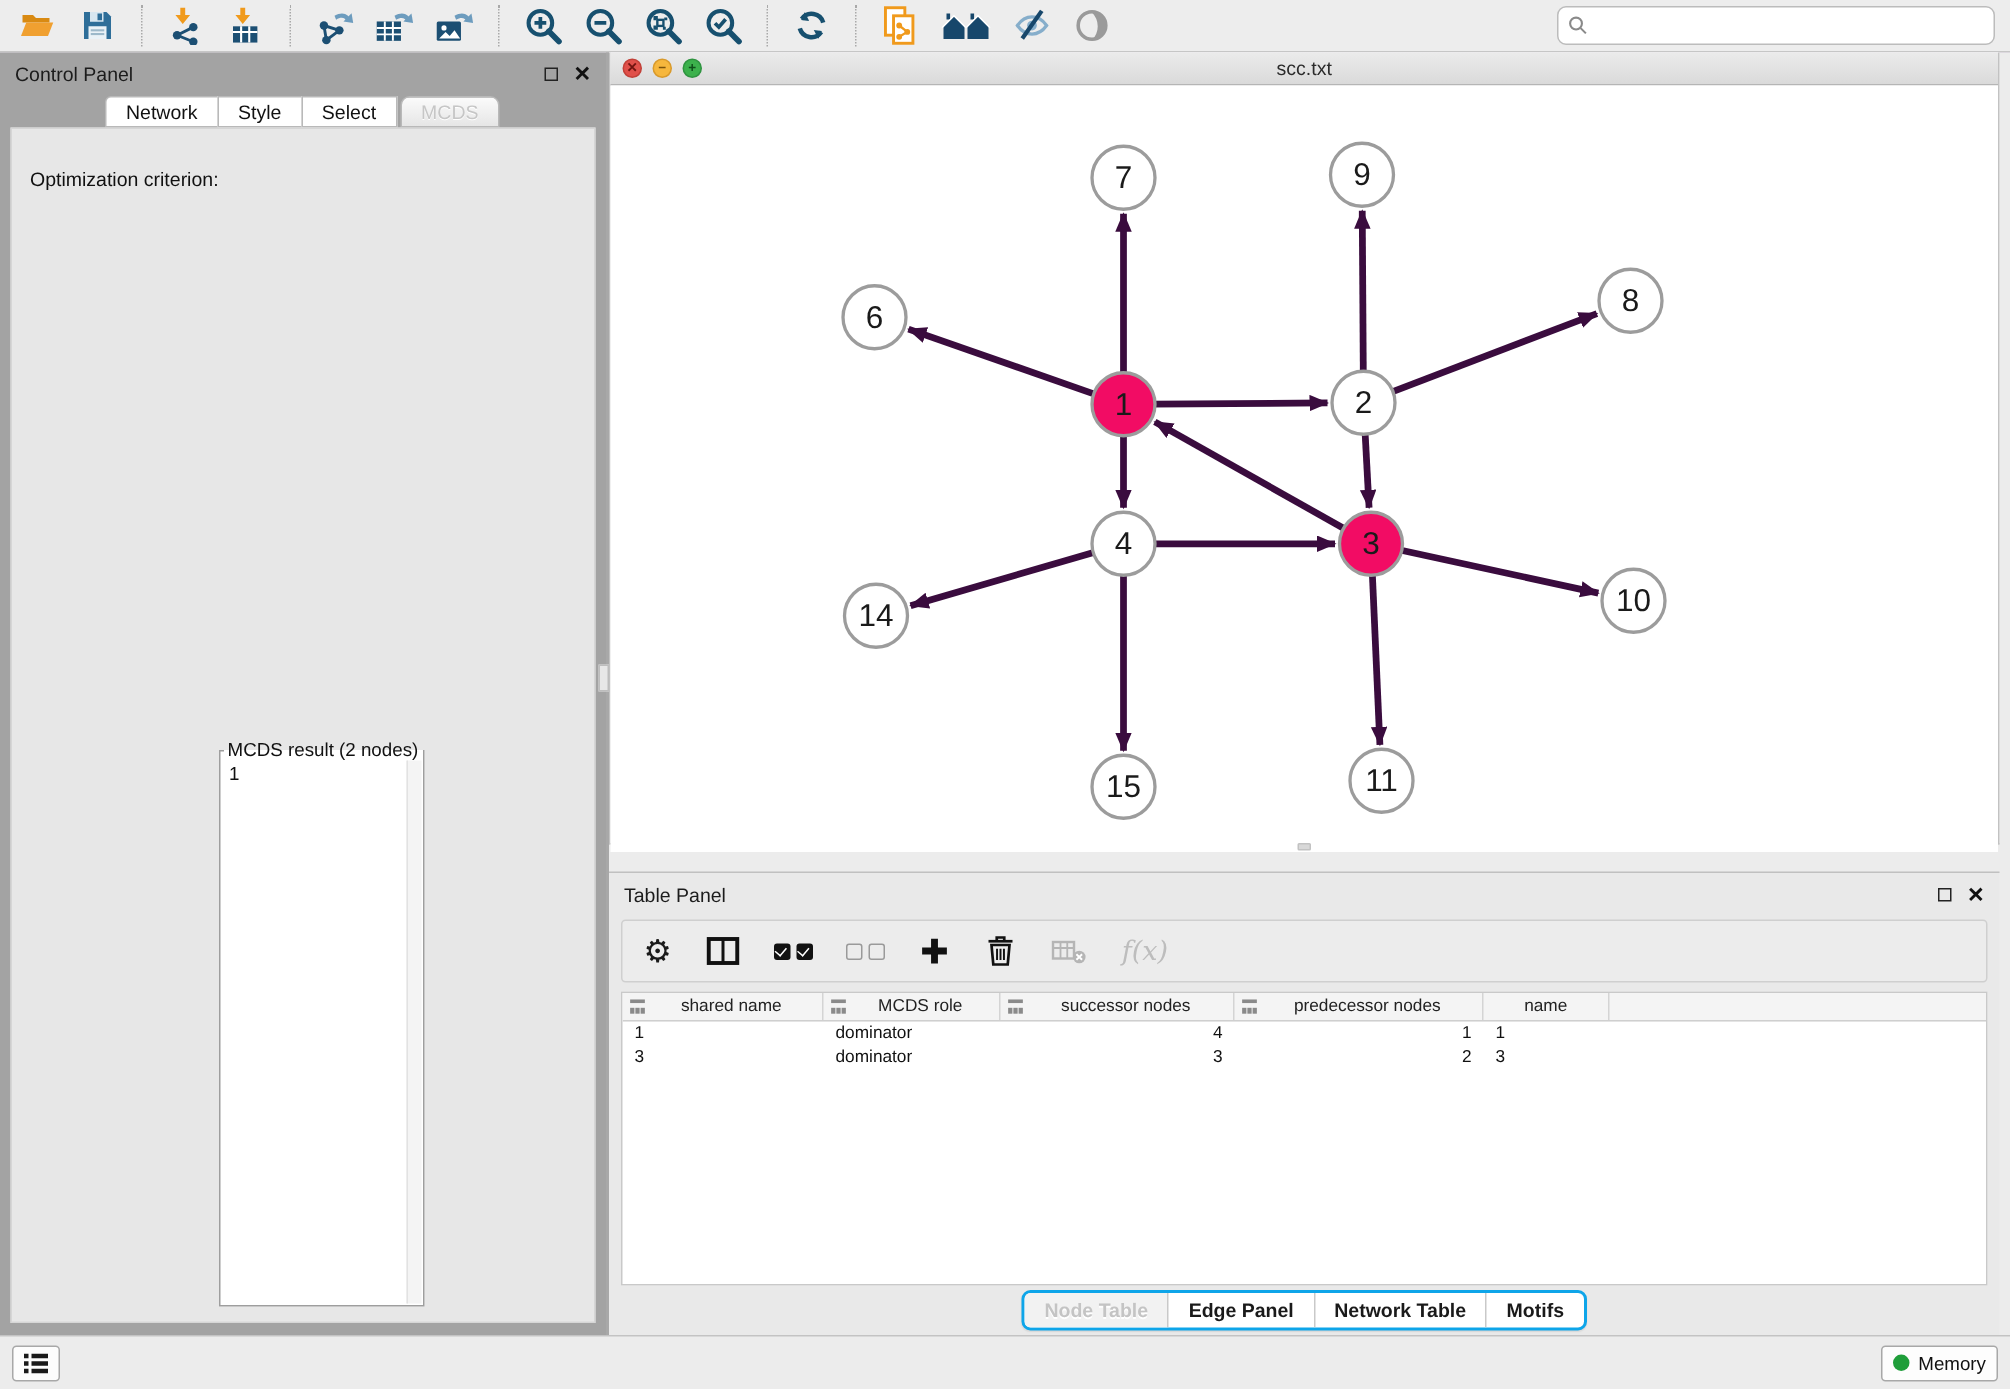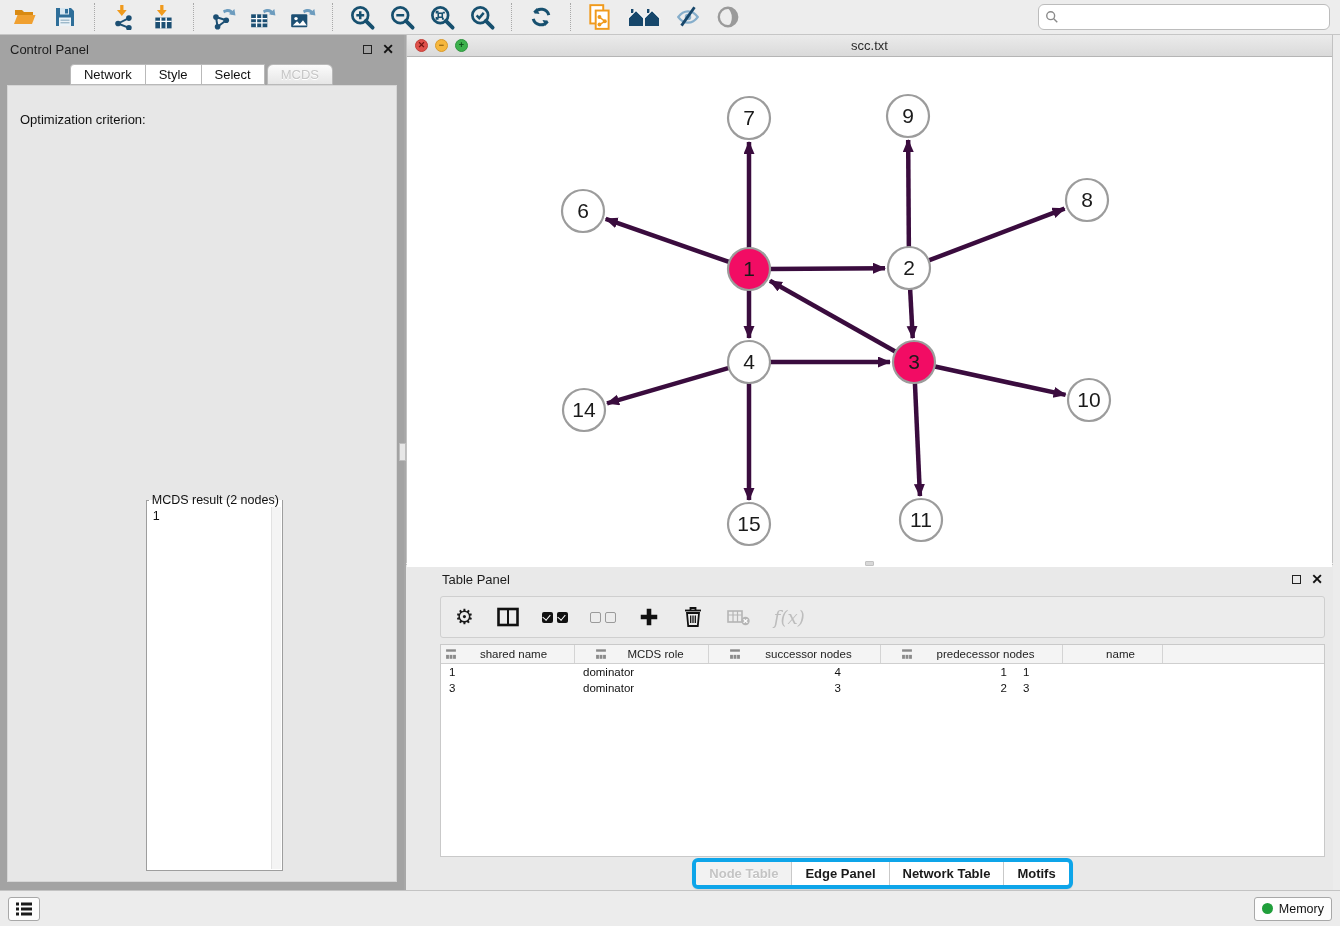--- a/index.html
+++ b/index.html
@@ -72,44 +72,44 @@
             display:flex; align-items:center; justify-content:center; line-height:1; }
   .nlight.red { background:#e0504a; border:1px solid #c24038; color:#701410; }
   .nlight.yellow { background:#f6b73d; border:1px solid #d99a2b; color:#7c540c; }
   .nlight.green { background:#3cb14c; border:1px solid #2f9440; color:#0f511b; }
   .net-title { position:absolute; left:0; right:0; text-align:center; font-size:13px; color:#2b2b2b; }
   .net-canvas { flex:1; background:#fff; position:relative; }
   .net-resize { position:absolute; bottom:1px; left:50%; margin-left:-5px; width:9px; height:5px;
                 background:#d8d8d8; border:1px solid #c2c2c2; border-radius:1px; }
 
   
-  .tpanel { flex:1; background:#e9e9e9; border-top:1px solid #c0c0c0; display:flex; flex-direction:column; min-height:0; margin-top:1px;padding-left:26px; }
+  .tpanel { flex:1; background:#e9e9e9; border-top:1px solid #c0c0c0; display:flex; flex-direction:column; min-height:0; margin-top:18px; }
   .t-toolbar { margin:3px 8px 0; border:1px solid #cfcfcf; border-radius:3px; background:#ececec;
                height:42px; display:flex; align-items:center; padding:0 14px; gap:22px; flex:none; }
   .tt-ico { display:flex; align-items:center; justify-content:center; height:30px; }
   .gear { font-size:21px; color:#1a1a1a; font-family:"DejaVu Sans", sans-serif; line-height:1; }
   .chkpair { display:flex; gap:4px; }
   .chk { width:11px; height:11px; background:#111; border-radius:2px; position:relative; }
   .chk::after { content:""; position:absolute; left:2.5px; top:1px; width:4px; height:6px;
                 border:solid #fff; border-width:0 1.8px 1.8px 0; transform:rotate(40deg); }
   .unchk { width:11px; height:11px; border:1.6px solid #9a9a9a; border-radius:2px; background:transparent; }
   .fx { font-family:"DejaVu Serif", serif; font-style:italic; font-size:18px; color:#bdbdbd; }
 
   .ntable { margin:6px 8px 0; background:#fff; border:1px solid #c9c9c9; flex:1; min-height:0; overflow:hidden; }
-  .thead { display:flex; height:19px; background:#f4f4f4; border-bottom:1px solid #cfcfcf;gap:16px; }
+  .thead { display:flex; height:19px; background:#f4f4f4; border-bottom:1px solid #cfcfcf; }
   .th { display:flex; align-items:center; font-size:11.5px; color:#222; border-right:1px solid #d4d4d4;
         padding:0 4px; position:relative; }
   .th .th-label { flex:1; text-align:center; }
   .c0 { width:134px; } .c1 { width:118px; } .c2 { width:156px; } .c3 { width:166px; } .c4 { width:84px; }
   .tr { display:flex; height:16px; align-items:center; }
   .td { font-size:11.5px; color:#111; padding:0 8px; overflow:hidden; white-space:nowrap; }
   .td.al { text-align:left; } .td.ar { text-align:right; }
 
   .t-tabs-row { height:33px; display:flex; align-items:center; justify-content:center; flex:none; }
-  .ttab-group { display:flex; border:4px solid #0ea5e9; border-radius:6px; overflow:hidden; background:#fff;
+  .ttab-group { display:flex; border:2px solid #0ea5e9; border-radius:6px; overflow:hidden; background:#fff;
                 box-shadow:0 1px 1px rgba(0,0,0,0.08); }
   .ttab { padding:4px 13px; font-size:13px; font-weight:bold; color:#1a1a1a; border-left:1px solid #c9c9c9; }
   .ttab:first-child { border-left:none; }
   .ttab.tab-active { color:#c4c4c4; text-shadow:0 1px 0 #fff; background:#f2f2f2; }
 
   
   .statusbar { height:36px; background:#ececec; border-top:1px solid #c3c3c3; display:flex;
                align-items:center; padding:0 8px; flex:none; }
   .status-btn { height:24px; background:#fdfdfd; border:1px solid #a8a8a8; border-radius:3px;
                 display:flex; align-items:center; justify-content:flex-end; padding:0 7px; gap:6px; }

